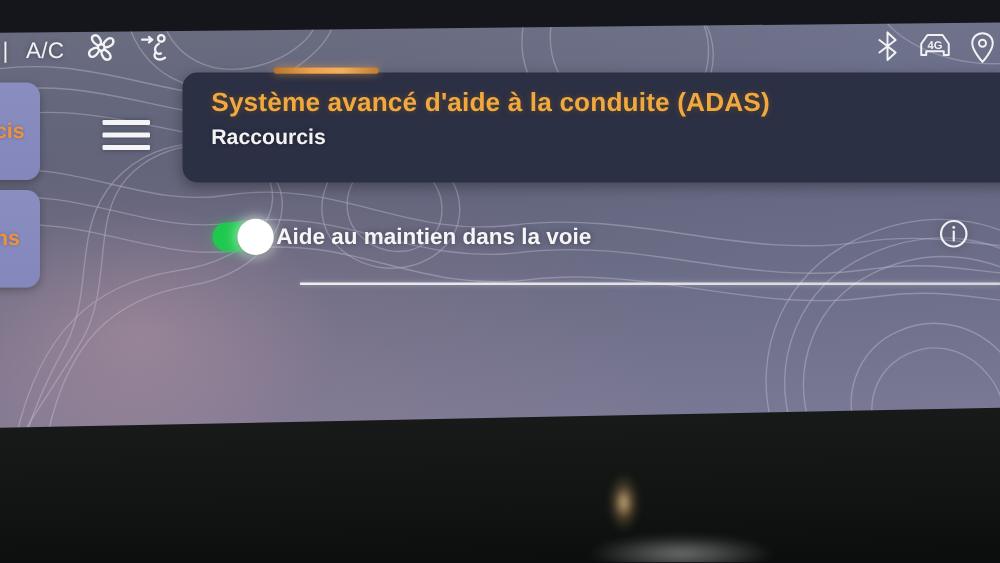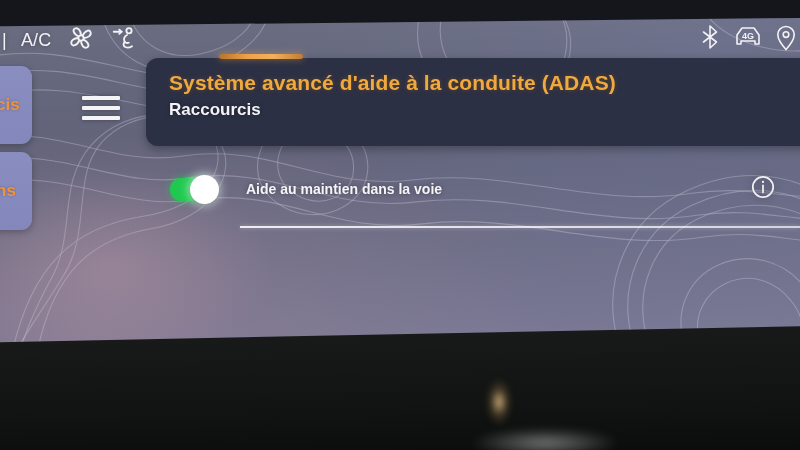--- a/index.html
+++ b/index.html
@@ -220,23 +220,23 @@
   }
   .toggle .knob {
     position: absolute;
     top: -3px; right: -5px;
     width: 29px; height: 29px;
     border-radius: 50%;
     background: #ffffff;
     box-shadow: 0 0 11px rgba(255,255,255,0.85), 0 1px 3px rgba(0,0,0,0.35);
   }
   .row-label {
-    margin-left: 32px;
+    margin-left: 7px;
     color: #f5f5f8;
-    font-size: 14px;
+    font-size: 18px;
     font-weight: bold;
     white-space: nowrap;
     text-shadow: 0 0 5px rgba(0,0,0,0.40);
   }
   .info-icon {
     margin-left: auto;
     margin-right: 24px;
     flex: none;
     filter: drop-shadow(0 0 4px rgba(0,0,0,0.35));
   }

